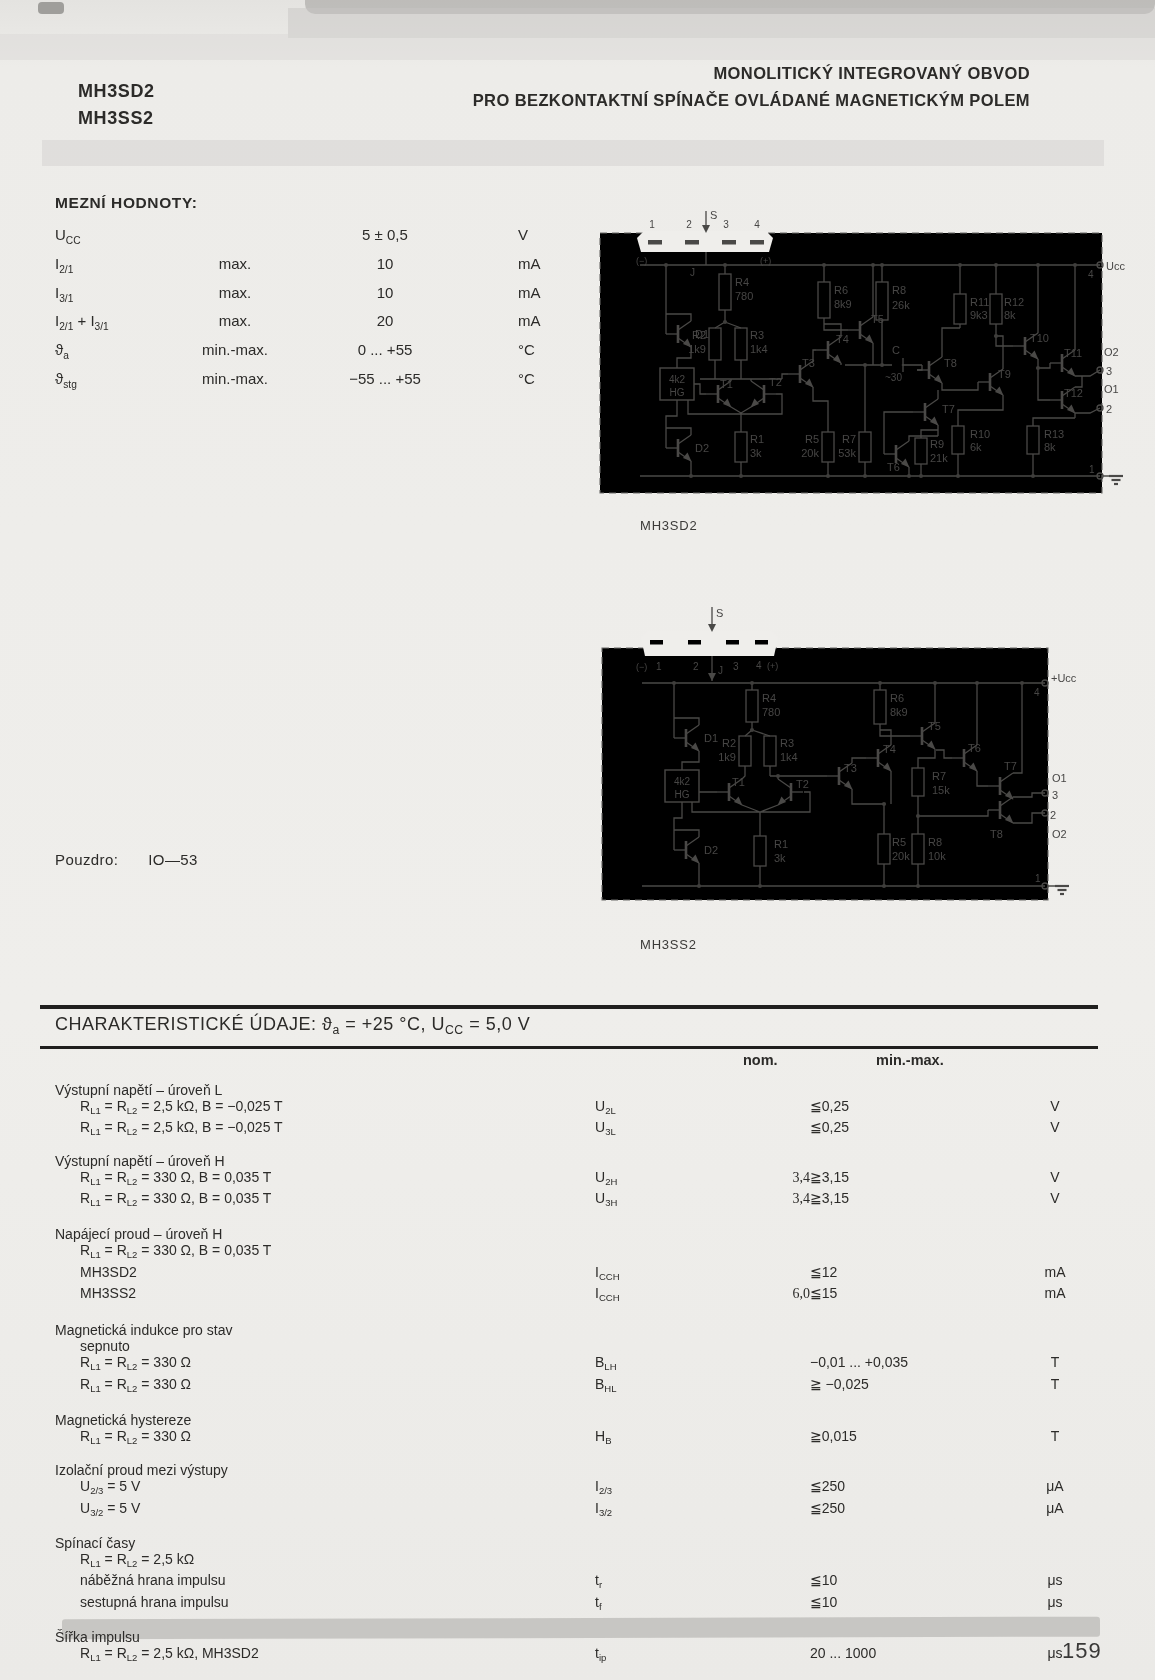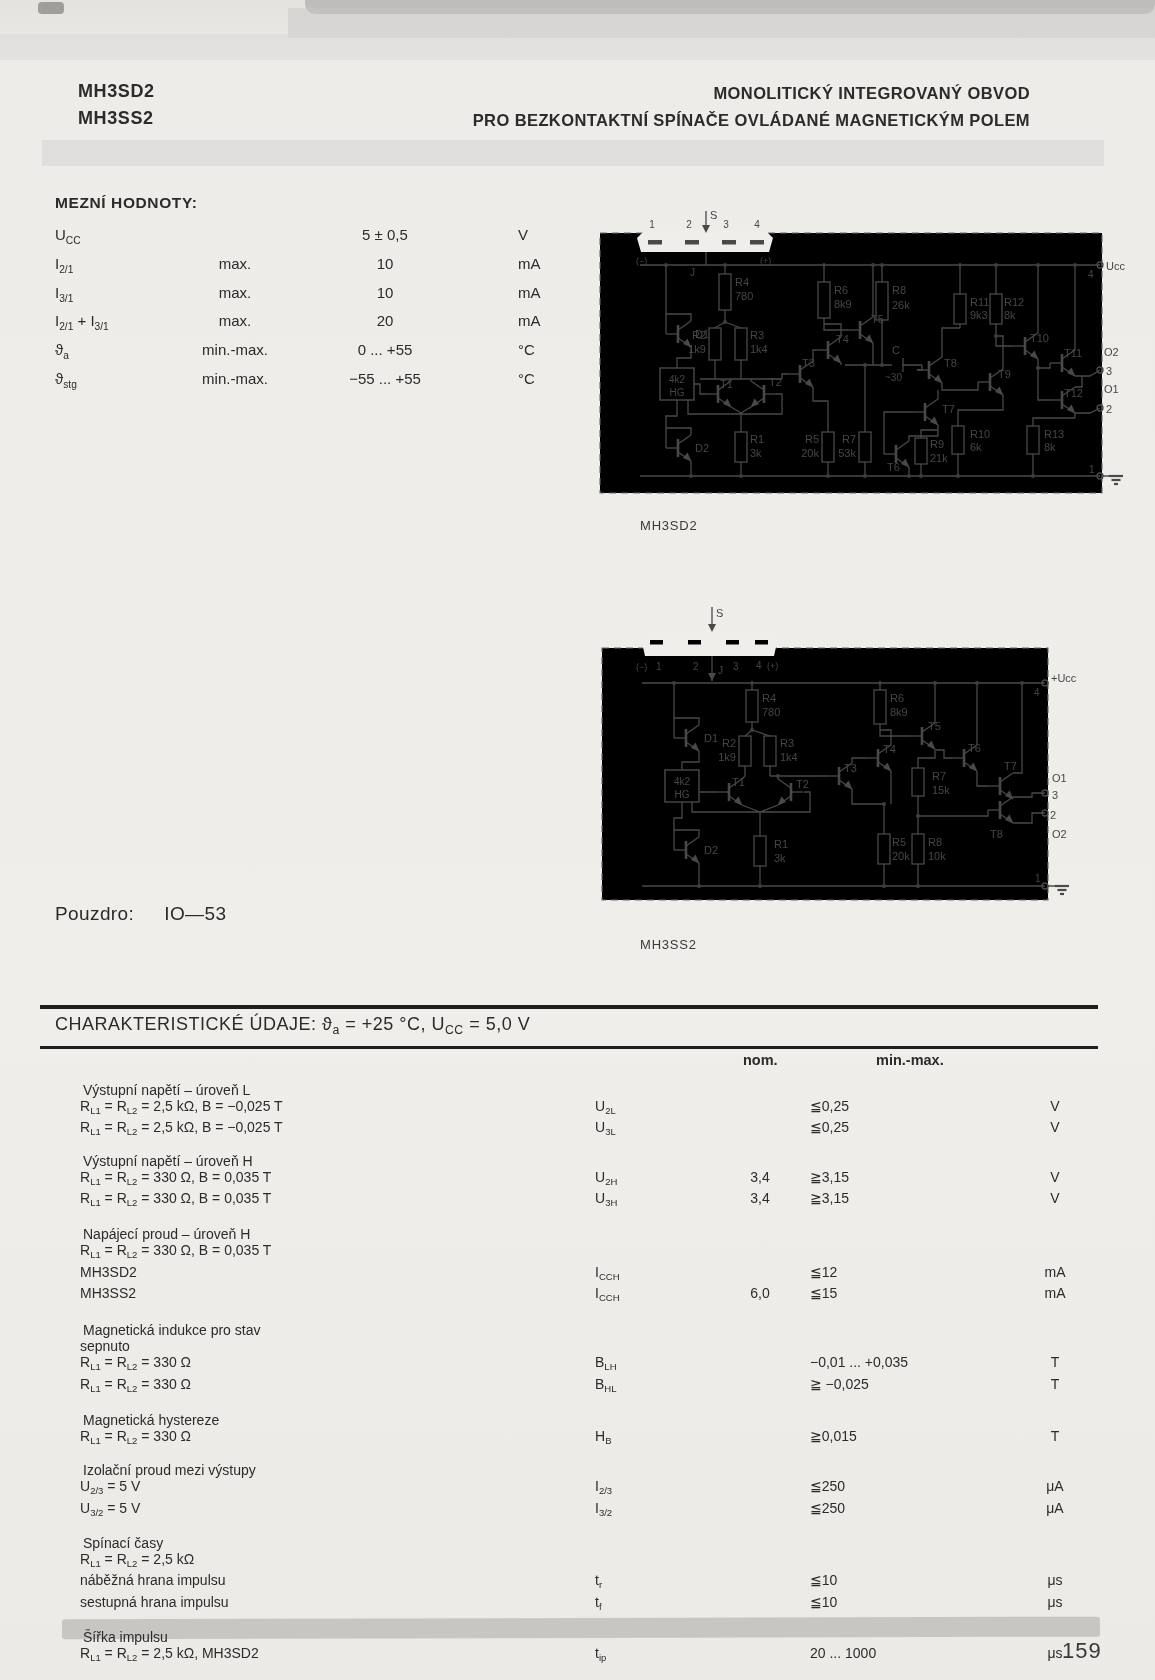--- a/index.html
+++ b/index.html
@@ -2,21 +2,21 @@
 <html><head>
 <meta charset="utf-8">
 <style>
   html,body{margin:0;padding:0;background:#cfcdc9;}
   .page{position:relative;width:1155px;height:1680px;overflow:hidden;
         background:linear-gradient(180deg,#e4e3e0 0%,#edecE9 4%,#efeeeb 60%,#ebeae7 100%);
         font-family:"Liberation Sans", sans-serif;color:#2c2b29;}
   .artifact{position:absolute;pointer-events:none;}
   .t{position:absolute;white-space:nowrap;}
   .parts{left:78px;top:78px;font-size:18px;font-weight:700;line-height:27px;letter-spacing:.6px;}
-  .doctitle{left:330px;top:80px;width:700px;text-align:right;font-size:16.5px;font-weight:700;line-height:27px;letter-spacing:.4px;white-space:normal;}
+  .doctitle{left:330px;top:60px;width:700px;text-align:right;font-size:16.5px;font-weight:700;line-height:27px;letter-spacing:.4px;white-space:normal;}
   
   .limits{position:absolute;left:55px;top:194px;}
   .limits h2{margin:0;font-size:15.5px;font-weight:700;letter-spacing:.6px;}
   .lrows{margin-top:14px;}
   .lrow{display:grid;grid-template-columns:125px 110px 190px 90px;height:28.8px;align-items:baseline;font-size:15px;}
   .lrow .q{text-align:center;}
   .lrow .v{text-align:center;}
   .lrow .u{padding-left:38px;}
   sub{font-size:68%;vertical-align:-0.35em;}
   
@@ -24,34 +24,34 @@
   .sch text{font-size:11px;fill:#474645;font-family:"Liberation Sans",sans-serif;}
   .sch .sm{font-size:10px;}
   .sch .xs{font-size:9px;}
   .sch path,.sch line,.sch polyline{stroke:#4a4947;stroke-width:1.3;fill:none;}
   .sch rect.res{stroke:#4a4947;stroke-width:1.3;fill:none;}
   .sch rect.blk{stroke:#4a4947;stroke-width:1.4;fill:none;}
   .sch circle.dot{fill:#3f3e3c;stroke:none;}
   .sch circle.pin{fill:none;stroke:#4a4947;stroke-width:1.3;}
   .sch .dash{stroke-dasharray:7 5;stroke-width:1.1;stroke:#6b6a68;}
   .caption{font-size:13px;letter-spacing:.8px;color:#3c3b39;}
-  .pouzdro{left:55px;top:903px;font-size:19px;letter-spacing:.4px;}
+  .pouzdro{left:55px;top:851px;font-size:15px;letter-spacing:.4px;}
   .pouzdro .val{margin-left:30px;}
   
   .rule{position:absolute;left:40px;width:1058px;background:#201f1e;}
   .charhead{left:55px;top:1014px;font-size:18px;letter-spacing:.5px;}
   .colhead{font-size:14.5px;font-weight:700;}
   .chartable{position:absolute;left:55px;top:1082px;width:1060px;font-size:14px;line-height:16px;}
   .crow{display:grid;grid-template-columns:540px 115px 100px 200px 90px;align-items:baseline;}
   .crow .d{padding-left:25px;}
   .crow .d0{padding-left:0;}
-  .crow .nom{text-align:center;}
+  .crow .nom{text-align:right;font-family:Liberation Serif, serif;}
   .crow .mm{}
   .crow .un{text-align:center;}
-  .ghead{margin-top:0;margin-left:28px;}
+  .ghead{margin-top:0;}
   .g2{margin-top:12px;} .g3{margin-top:15px;} .g4{margin-top:16px;}
   .g5{margin-top:15px;} .g6{margin-top:13px;} .g7{margin-top:14px;} .g8{margin-top:14px;}
   .pagenum{left:1062px;top:1638px;font-size:22px;letter-spacing:1px;color:#393837;}
 </style>
 </head>
 <body>
 
 <div class="page">
 
   <div class="artifact" style="left:305px;top:0;width:850px;height:14px;background:#a9a8a5;opacity:.65;border-radius:0 0 10px 10px;"></div>

